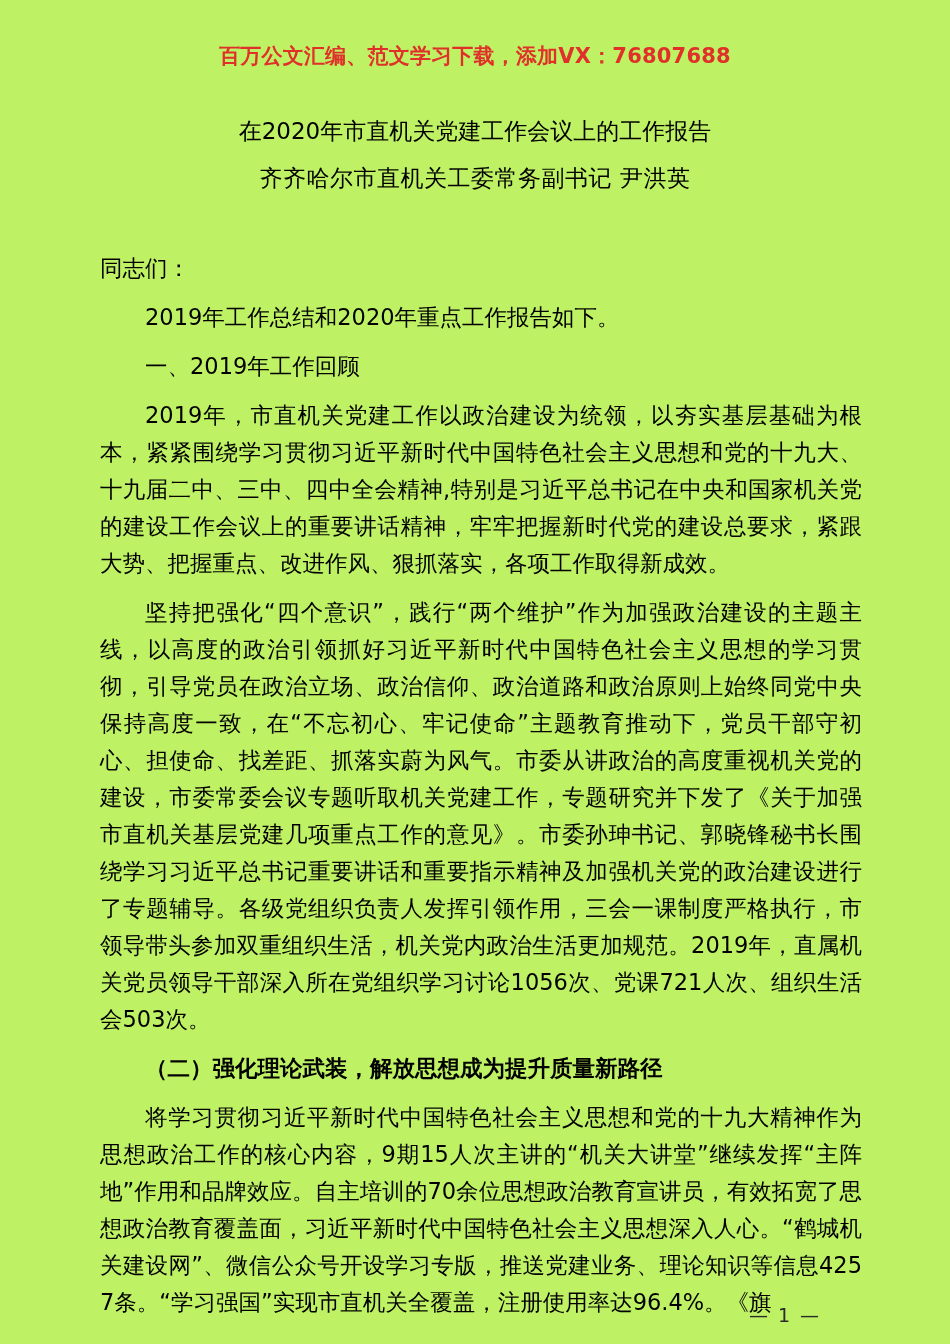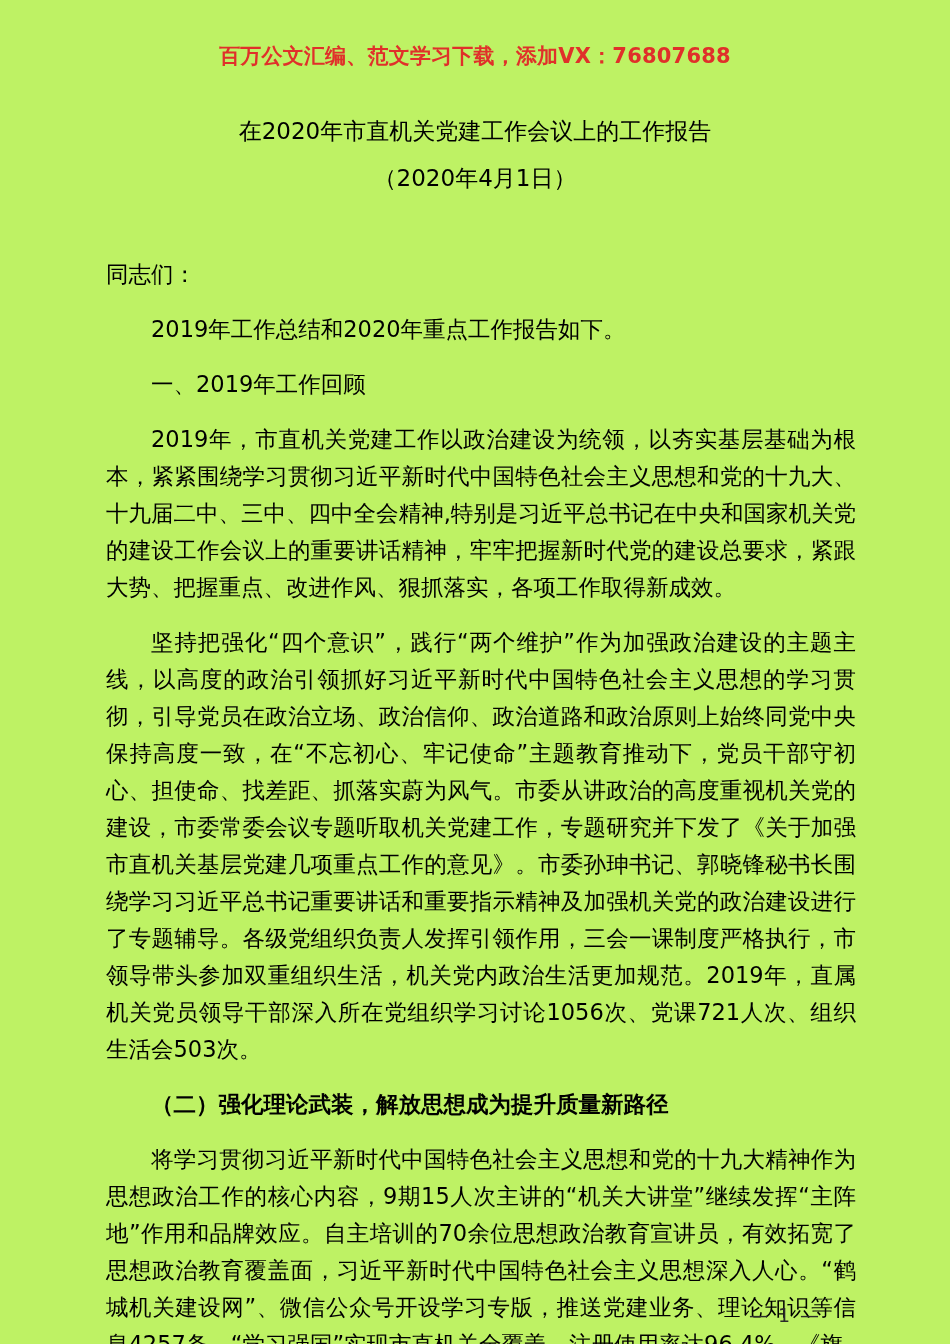--- a/index.html
+++ b/index.html
@@ -49,21 +49,21 @@
   .title-line.second {
     letter-spacing: 0.5px;
   }
   .body-area {
     position: absolute;
     top: 238px;
     left: 88px;
     width: 786px;
   }
   p {
-    margin: 18px;
+    margin: 12px;
     font-size: 22.5px;
     line-height: 37px;
     color: #000000;
     text-align: justify;
     text-justify: inter-ideograph;
     word-break: break-all;
   }
   p.salutation {
     text-indent: 0;
   }
@@ -97,21 +97,21 @@
 </style>
 </head>
 <body>
 
 <div class="page">
 
   <div class="ad-banner">百万公文汇编、范文学习下载，添加VX：76807688</div>
 
   <div class="title-block">
     <div class="title-line">在2020年市直机关党建工作会议上的工作报告</div>
-    <div class="title-line">（2020年4月1日）</div>
+    <div class="title-line second">齐齐哈尔市直机关工委常务副书记  尹洪英</div>
   </div>
 
   <div class="body-area">
 
     <p class="salutation">同志们：</p>
 
     <p class="indent">2019年工作总结和2020年重点工作报告如下。</p>
 
     <p class="indent">一、2019年工作回顾</p>
 

